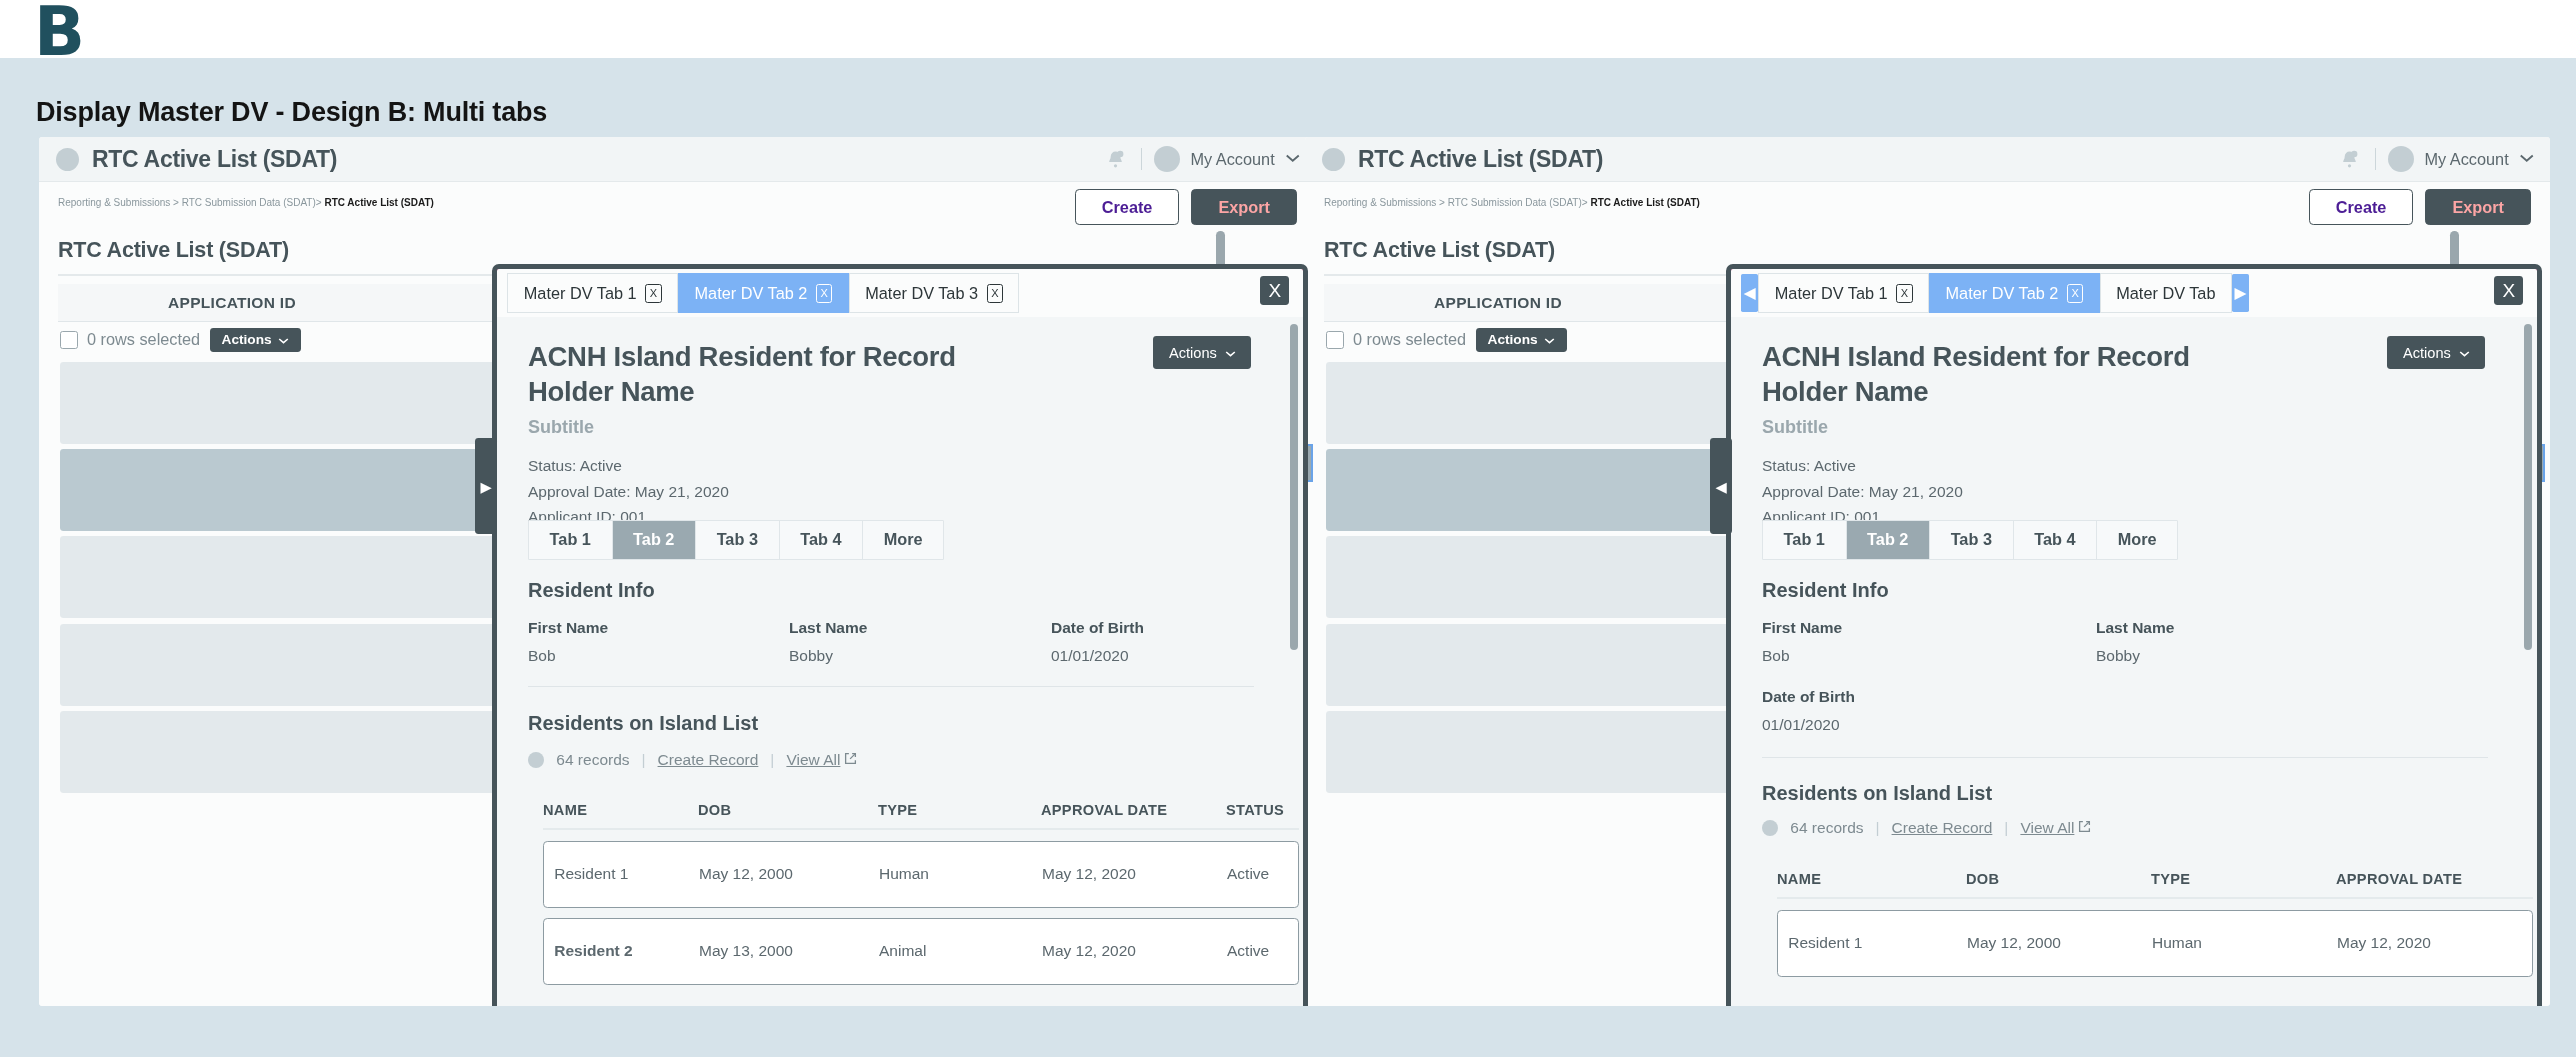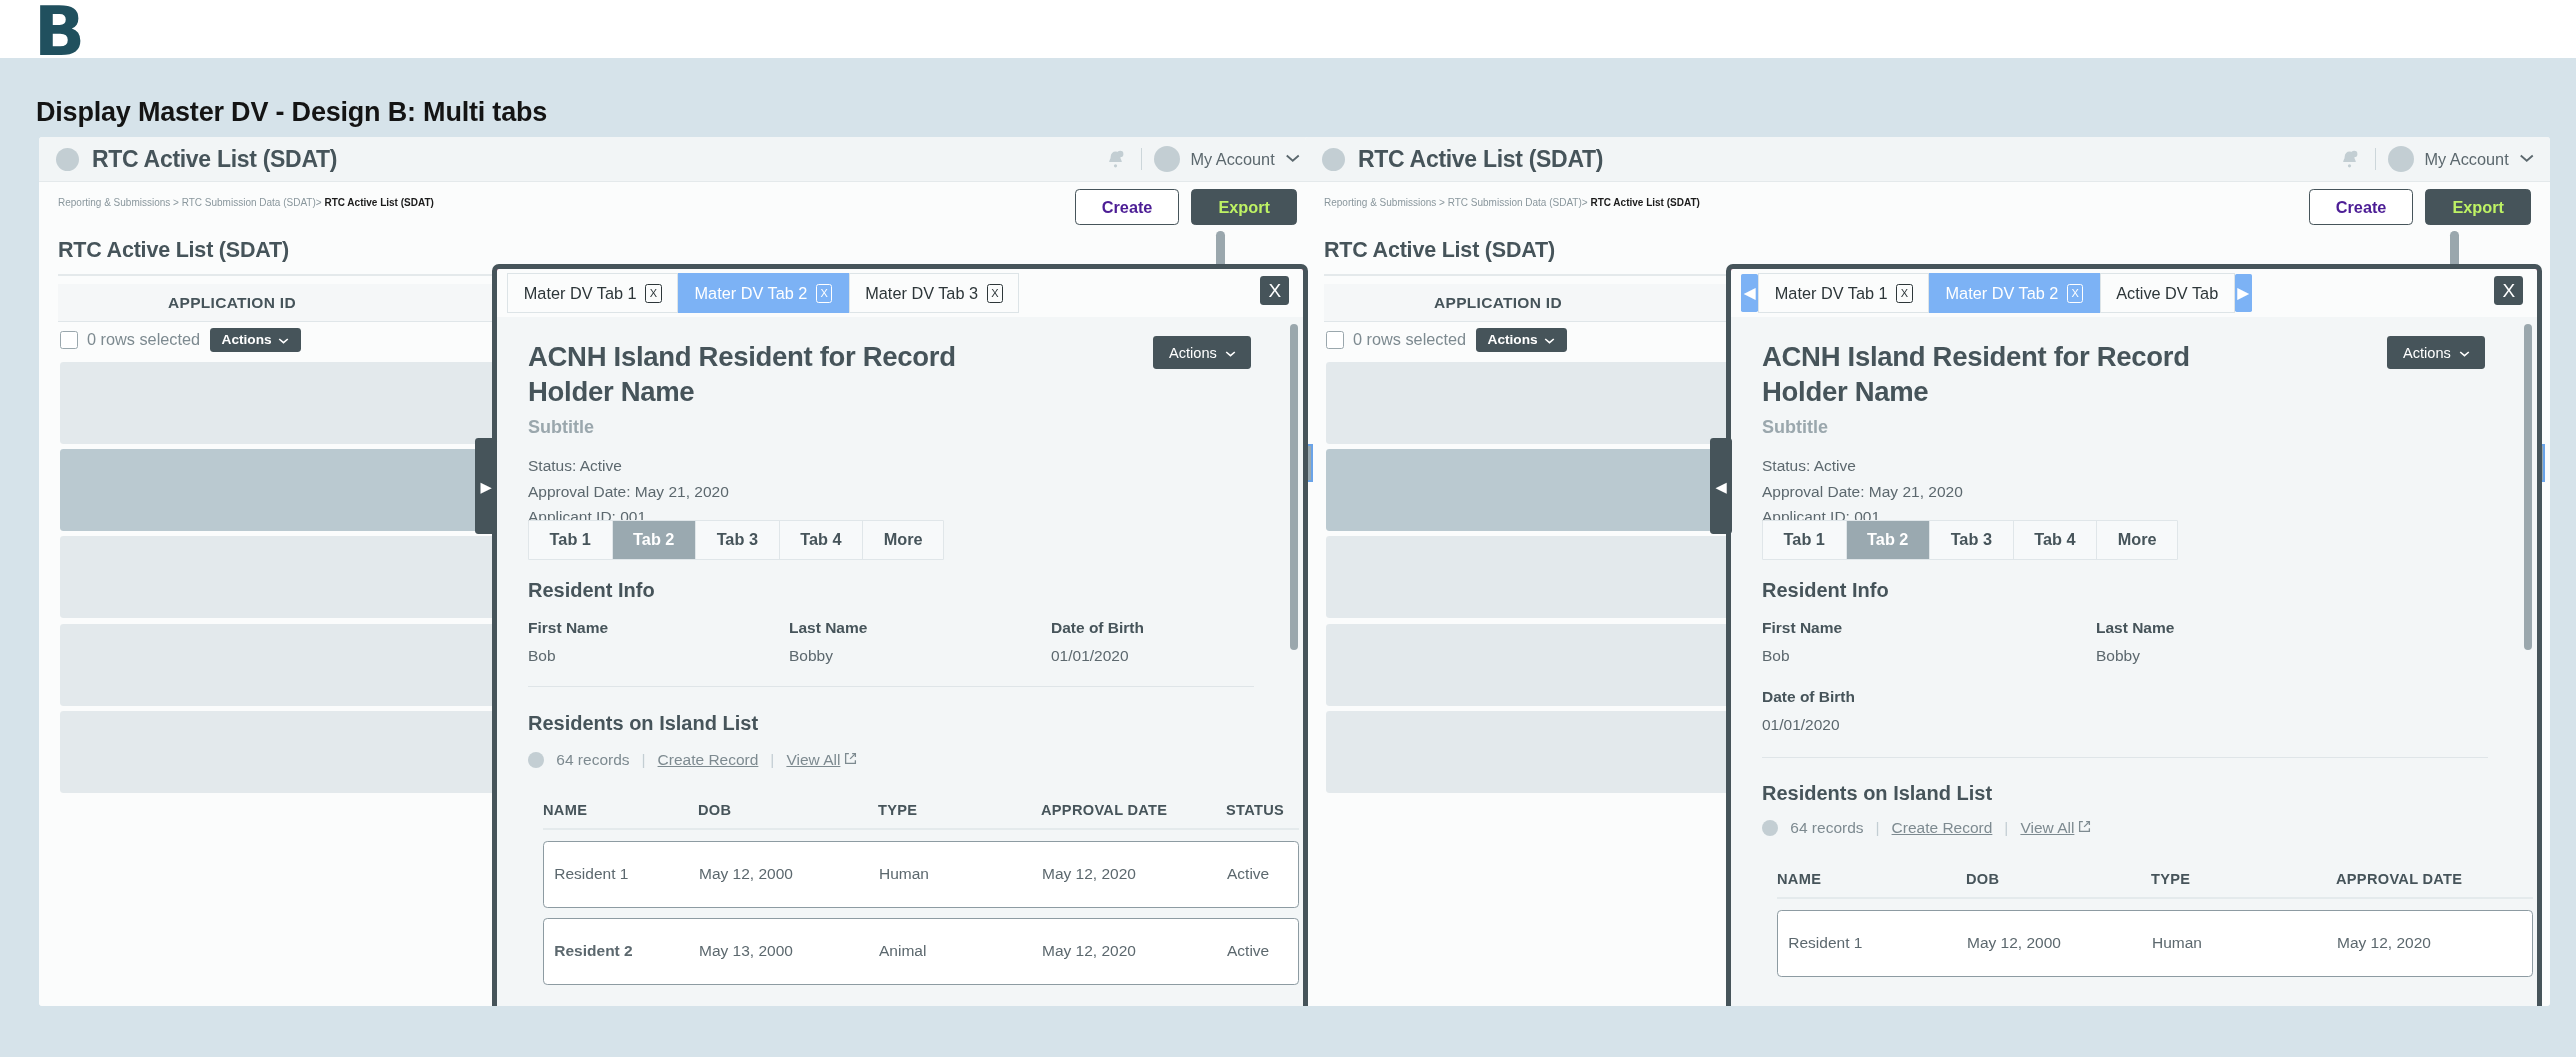--- a/index.html
+++ b/index.html
@@ -78,21 +78,21 @@
     position: absolute; left: 19px; top: 14.6px;
     font-size: 10px; color: #8a979d; white-space: nowrap;
   }
   .breadcrumb .crumb-current { color: #1b1b1b; font-weight: 700; }
   .bc-actions { position: absolute; right: 19px; top: 6.9px; display: flex; gap: 12px; }
   .btn {
     font-size: 16.3px; font-weight: 700; border-radius: 4.3px;
     padding: 7.7px 26px; cursor: pointer; white-space: nowrap;
   }
   .btn-outline { background: #fff; border: 1.7px solid #46545a; color: #4c1d95; }
-  .btn-solid   { background: #46545a; border: 1.7px solid #46545a; color: #bef264; }
+  .btn-solid   { background: #46545a; border: 1.7px solid #46545a; color: #fca5a5; }
 
   
   .list-pane {
     position: absolute; left: 0; top: 94px; bottom: 0;
     background: #fbfcfc; overflow: hidden;
   }
   .app-window.left  .list-pane { width: 1277px; }
   .app-window.right .list-pane { width: 1245px; }
 
   .list-title {
@@ -536,21 +536,21 @@
       <div class="dv-tabs" style="max-width:601px;">
         <div class="dv-tab">
           <span>Mater DV Tab 1</span>
           <span class="tab-close-box">X</span>
         </div>
         <div class="dv-tab active">
           <span>Mater DV Tab 2</span>
           <span class="tab-close-box">X</span>
         </div>
         <div class="dv-tab">
-          <span>Active DV Tab</span>
+          <span>Mater DV Tab</span>
         </div>
       </div>
       <div class="tab-arrow">▶</div>
       <div class="dv-close-btn">X</div>
     </div>
 
     <div class="dv-body">
       <div class="dv-scrollbar"></div>
 
       <div class="dv-rec-title">ACNH Island Resident for Record Holder Name</div>

